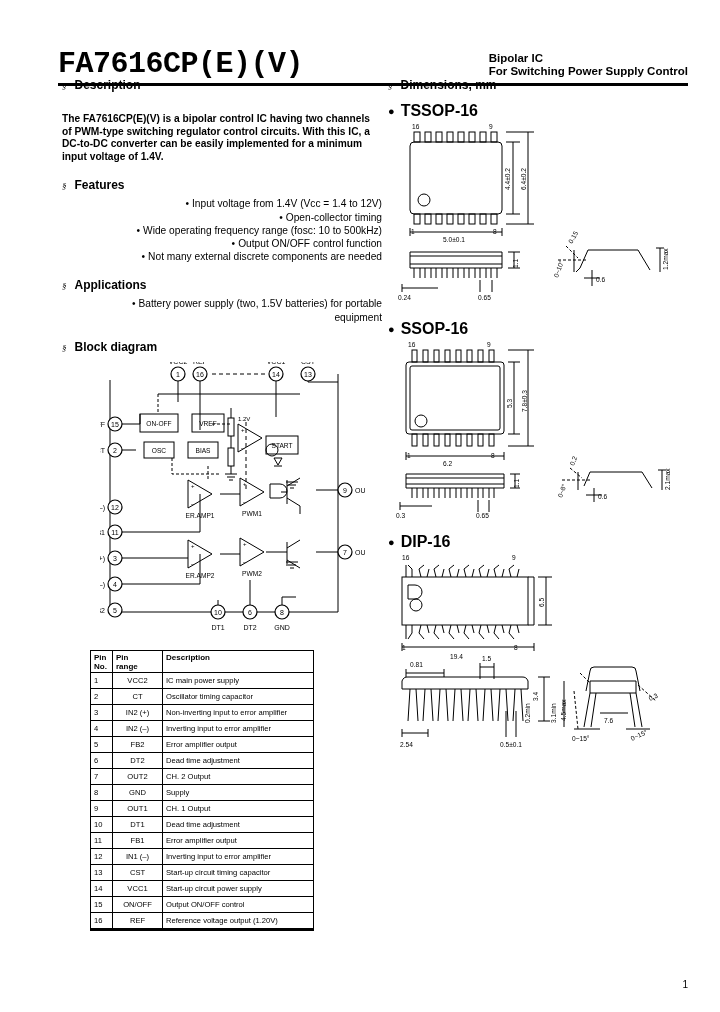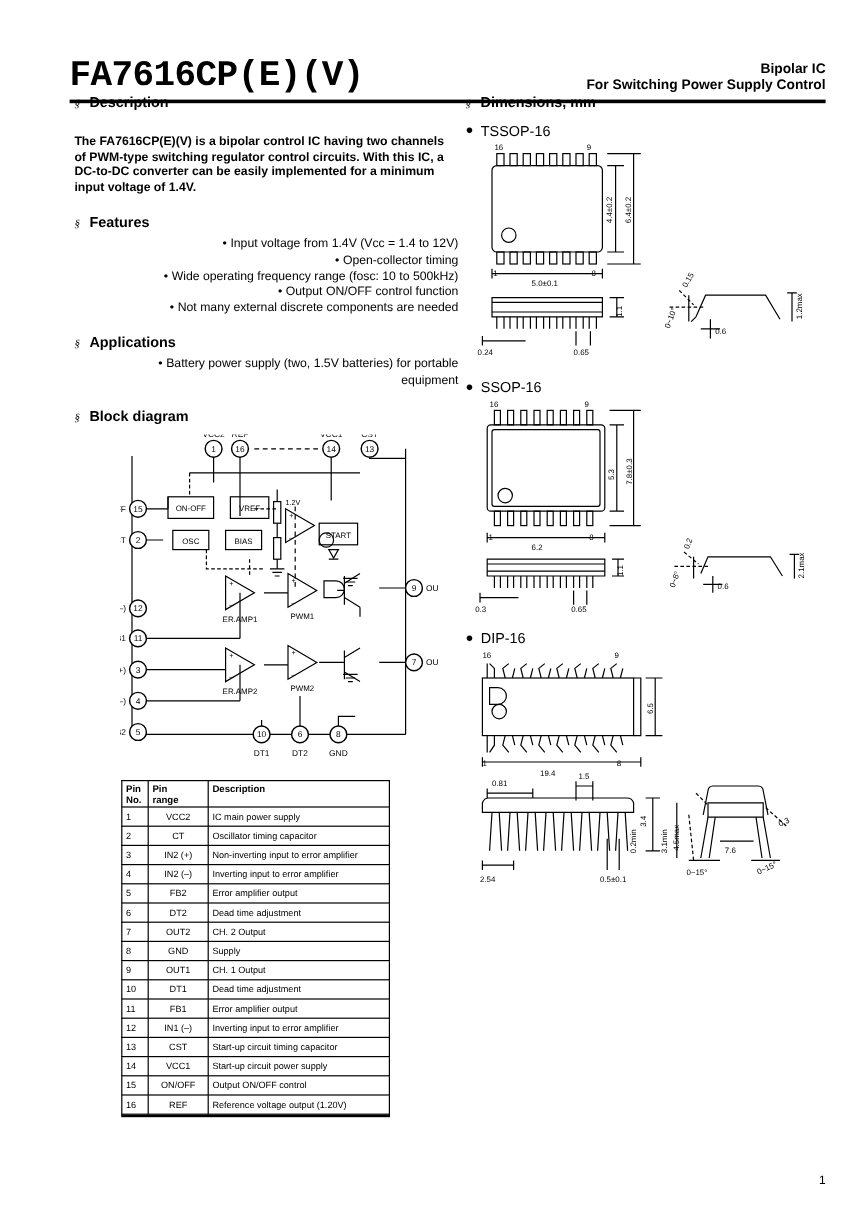--- a/index.html
+++ b/index.html
@@ -14,48 +14,48 @@
   }
   .page { position: relative; width: 720px; height: 1012px; }
 
   
   .header { position: absolute; left: 58px; top: 18px; width: 630px; }
   .hdr-row { display: flex; align-items: flex-end; justify-content: space-between; }
   .part-no {
     font-size: 30px; font-weight: bold; letter-spacing: -0.5px;
     line-height: 34px; white-space: nowrap; font-family: Liberation Mono, monospace;
   }
-  .hdr-right { text-align: right; line-height: 13px; padding-bottom: 3px; margin-top: 34px; }
+  .hdr-right { line-height: 13px; padding-bottom: 3px; margin-top: 34px; }
   .hdr-right div { font-size: 11.5px; font-weight: bold; white-space: nowrap; }
   .hdr-rule { border-top: 3px solid #000; margin-top: 2px; width: 630px; }
 
   
   .sec-head { display: flex; align-items: baseline; gap: 8px; }
   .sec-mark { font-size: 9px; font-style: italic; font-family: "Liberation Serif", serif; }
   .sec-title { font-size: 12px; font-weight: bold; }
   .bullet-head { display: flex; align-items: center; gap: 6px; }
   .bullet-dot { font-size: 11px; line-height: 1; }
-  .bullet-title { font-size: 12px; font-weight: normal; }
+  .bullet-title { font-size: 16px; font-weight: bold; }
 
   
   .left-col { position: absolute; left: 62px; top: 78px; width: 320px; }
   .body-txt { font-size: 10.2px; line-height: 12.6px; margin-top: 21px; font-weight: bold; }
   .li { font-size: 10.2px; line-height: 13.2px; white-space: nowrap; text-align: right; }
   .li .b { margin-right: 3px; }
   .li.wrap { white-space: normal; margin-left: 36px; }
   .gap-lg { height: 15px; }
   .gap-sm { height: 5px; }
 
   
   .blk-head { position: absolute; left: 62px; top: 340px; }
   .blk-wrap { position: absolute; left: 100px; top: 362px; width: 265px; height: 270px; }
   .blk-wrap svg { display: block; }
 
   
-  .pintable { position: absolute; left: 101px; top: 650px; width: 180px; }
+  .pintable { position: absolute; left: 90px; top: 650px; width: 180px; }
   table.pins { border-collapse: collapse; width: 224px; }
   table.pins td, table.pins th {
     border: 1px solid #000; padding: 1px 3px;
     font-size: 7.6px; line-height: 9px; vertical-align: middle;
     font-weight: normal; text-align: left;
   }
   table.pins thead th { font-weight: bold; font-size: 8px; height: 22px; vertical-align: top; padding-top: 2px; }
   table.pins .c-no { width: 22px; }
   table.pins .c-sym { width: 50px; text-align: center; }
   table.pins tbody td.c-no { padding-left: 3px; }

